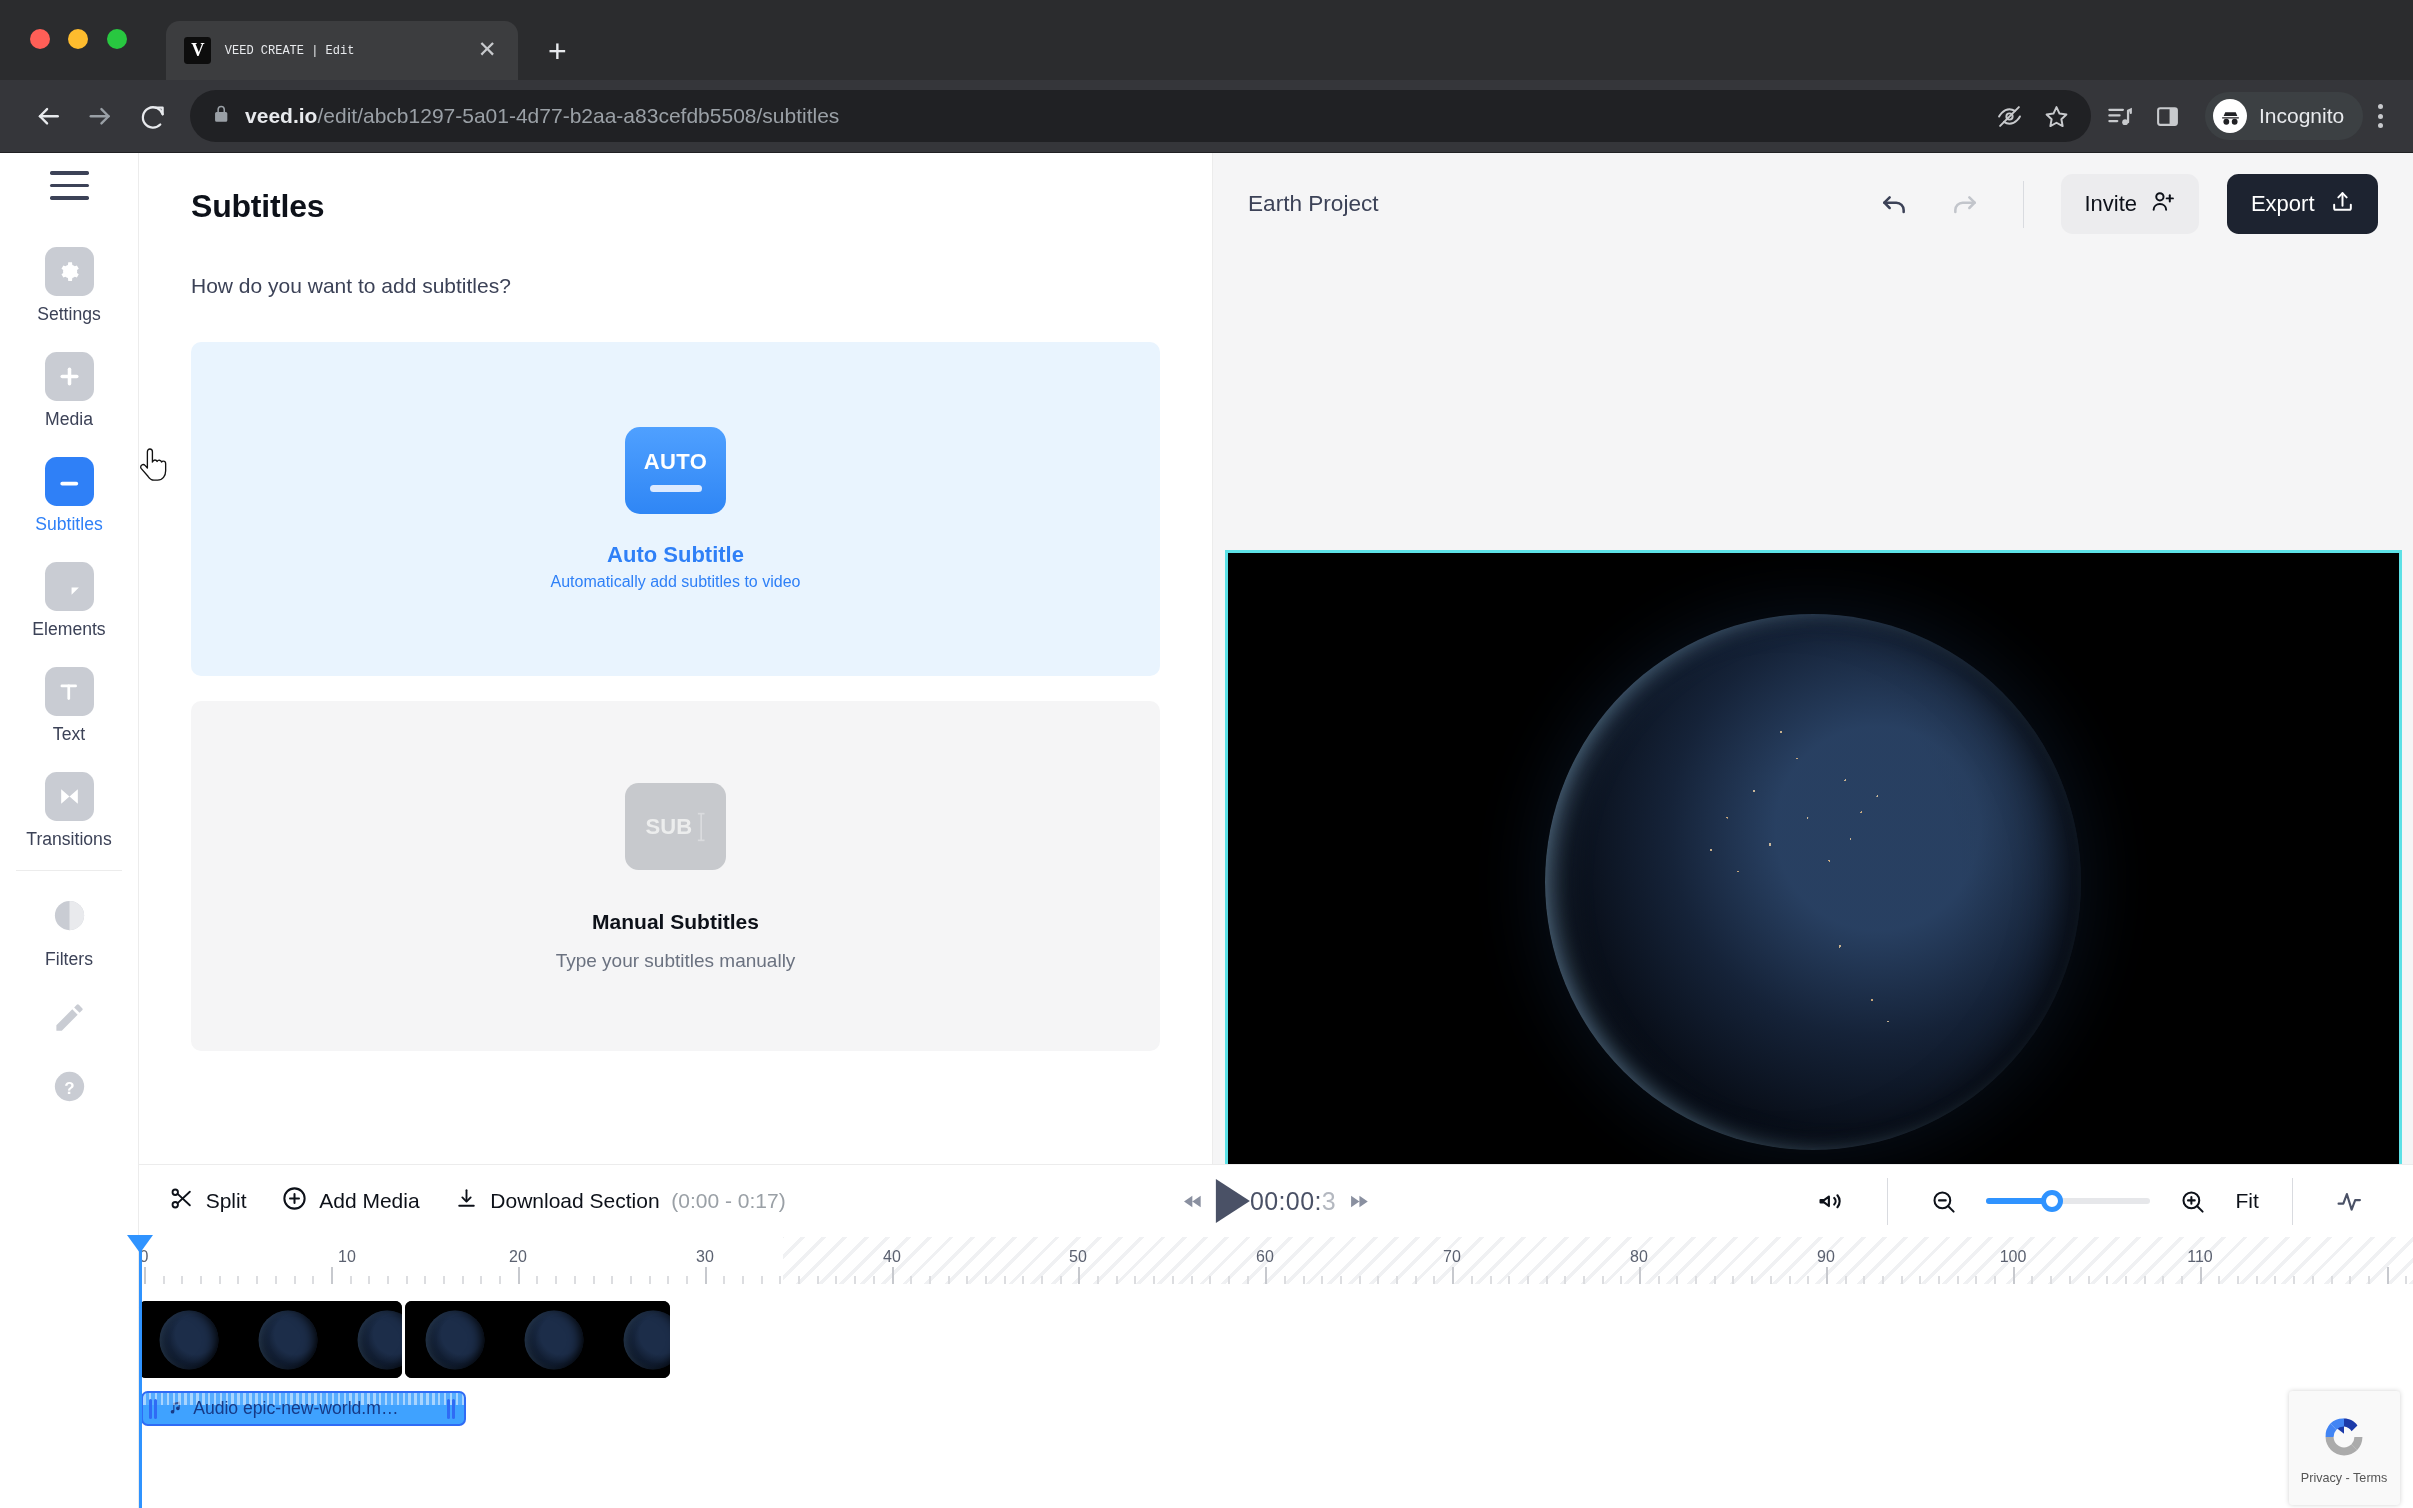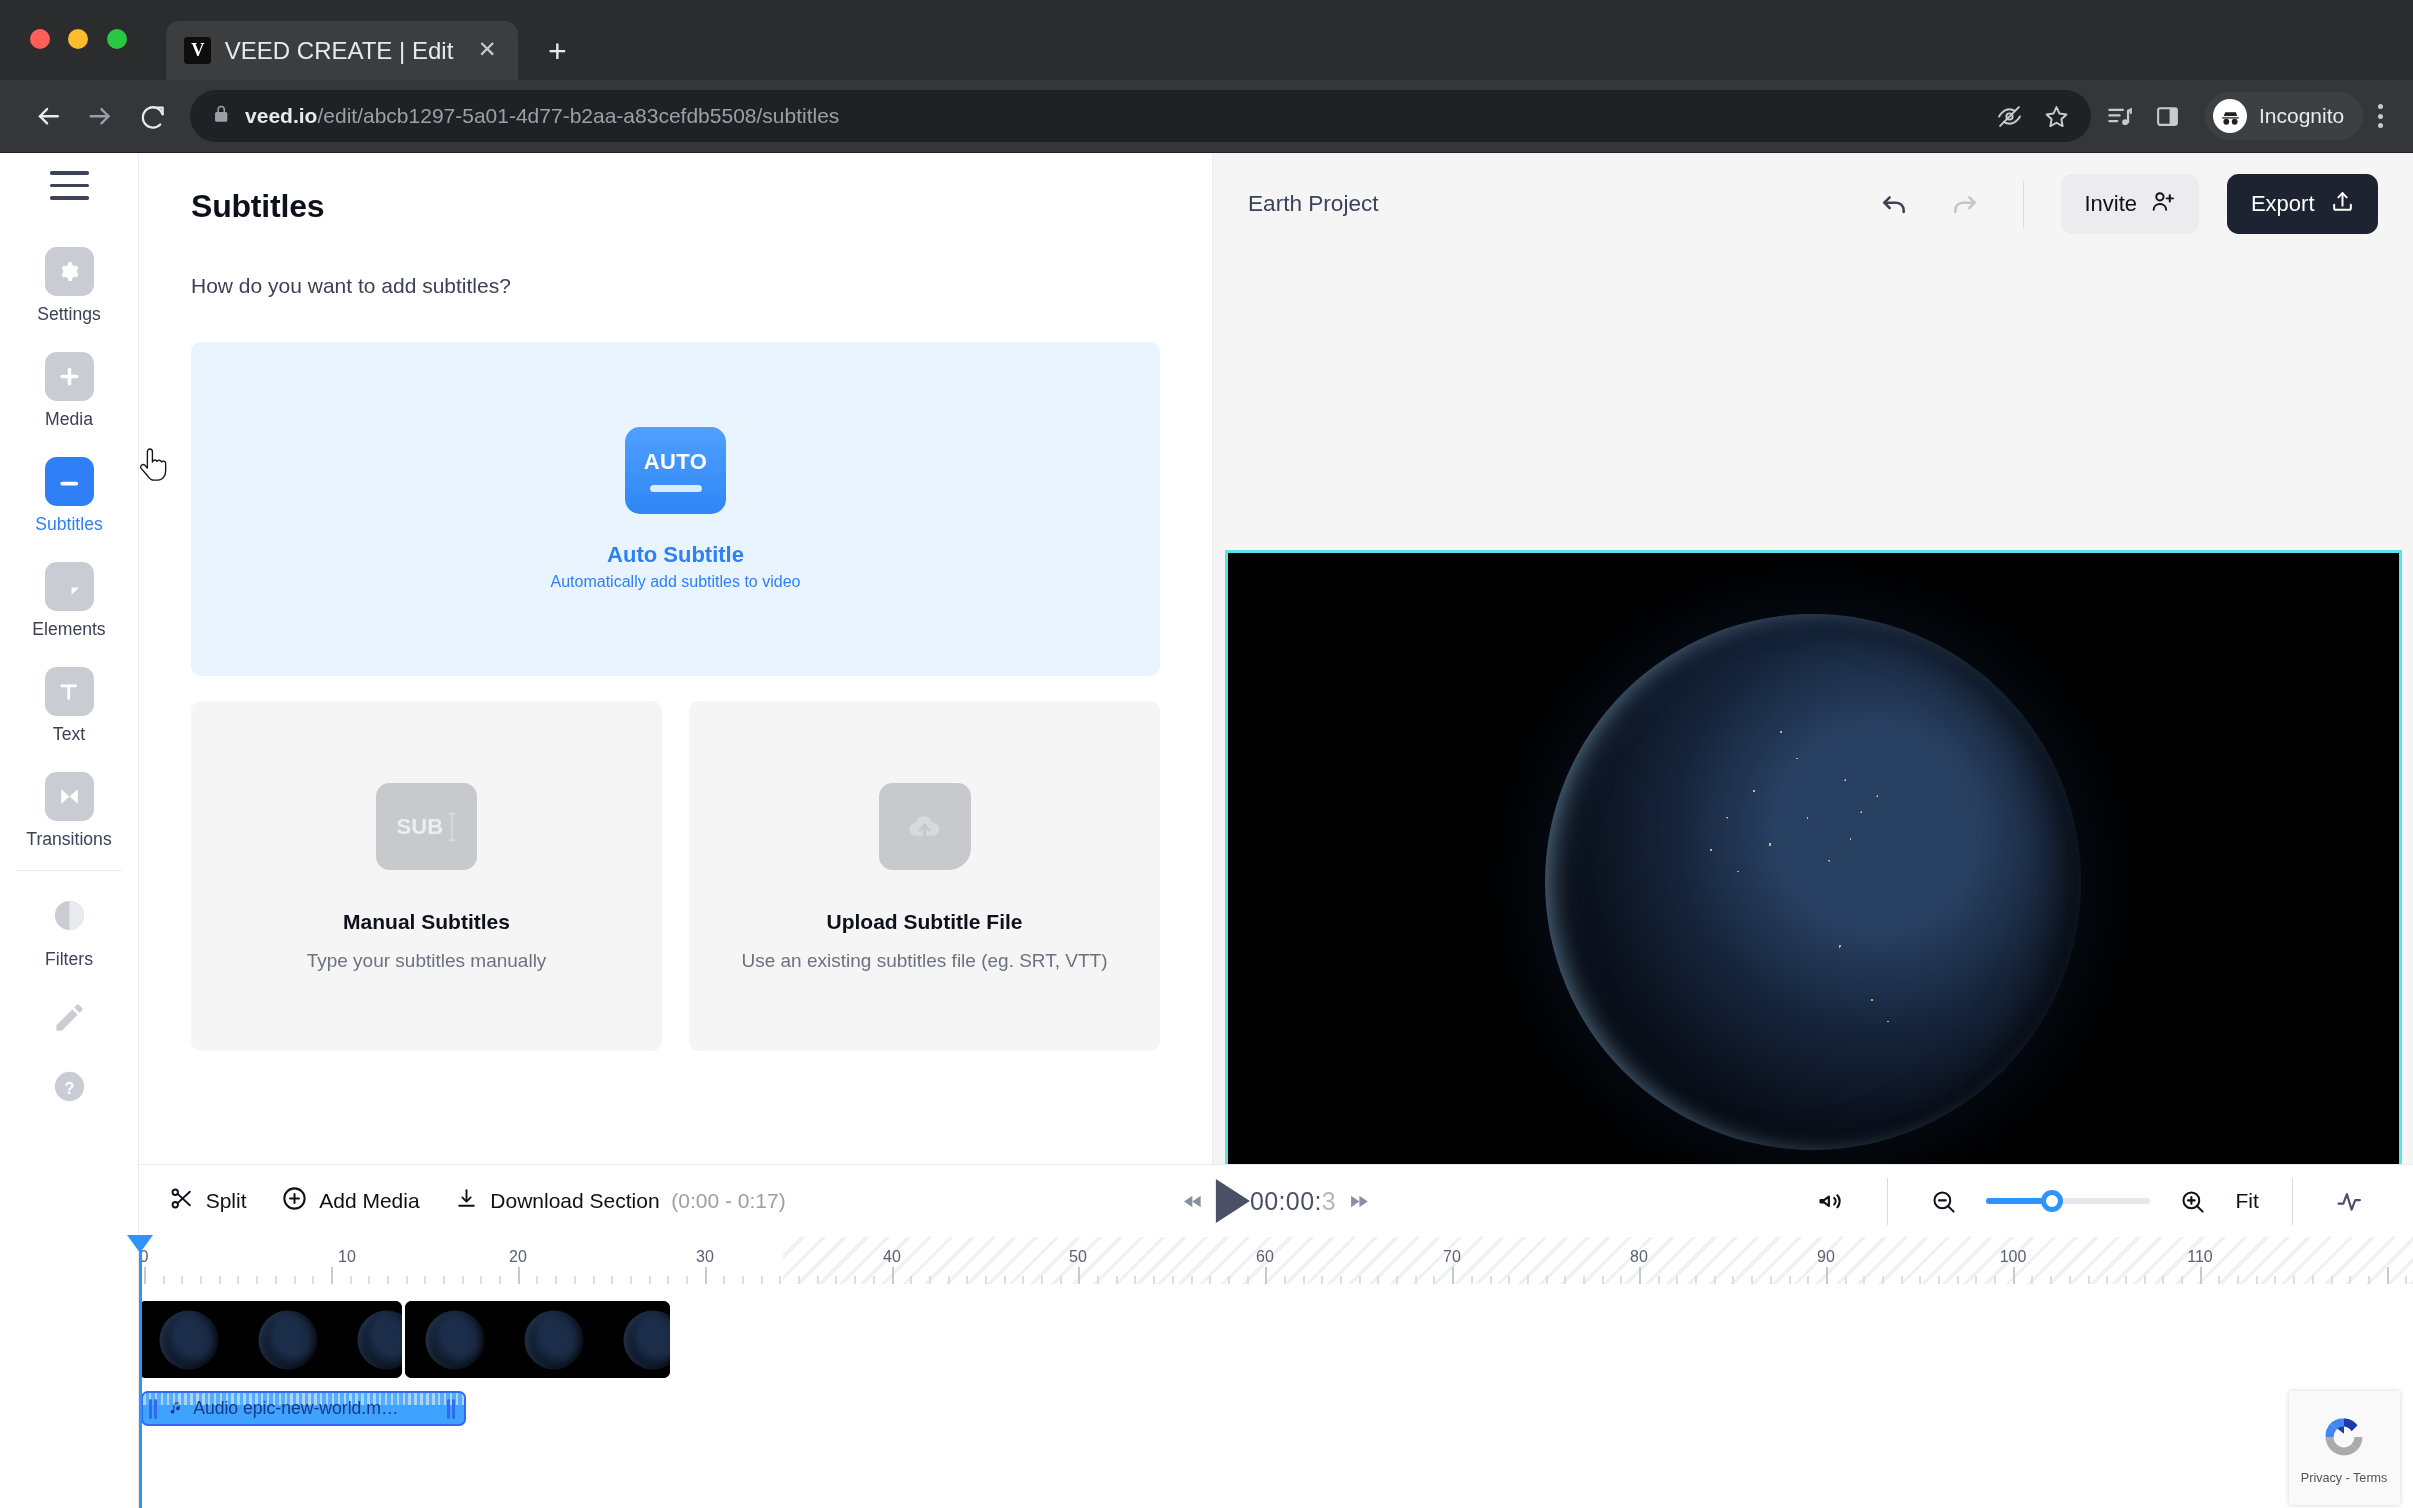--- a/index.html
+++ b/index.html
@@ -27,21 +27,21 @@
     margin-left: 136px; width: 352px; height: 59px;
     background: #3c3d3f; border-radius: 13.4px 13.4px 0 0;
     display: flex; align-items: center; padding: 0 18.4px; gap: 13.4px;
     position: relative;
   }
   .tab-favicon {
     width: 27px; height: 27px; background:#0d0d0d; border-radius: 3.4px;
     color:#fff; font-size: 18.4px; font-weight: 700; line-height: 27px; text-align:center;
     font-family:"Liberation Serif", serif;
   }
-  .tab-title { color: #e8eaed; font-size: 24px; white-space: nowrap; flex: 1; }
+  .tab-title { color: #e8eaed; font-size: 12px; white-space: nowrap; flex: 1; font-family: Liberation Mono, monospace; }
   .tab-close { color:#c8cacd; font-size: 22.6px; line-height: 1; width: 25px; text-align:center; }
   .newtab { color:#e8eaed; font-size: 32px; margin-left: 30px; margin-bottom: 10px; font-weight: 300; }
 
   .toolbar {
     height: 72px; background:#35363a; display:flex; align-items:center;
     padding: 0 22px; gap: 0;
   }
   .nav-btn { width: 52px; height: 52px; display:flex; align-items:center; justify-content:center;
              color:#e8eaed; }
   .nav-btn.disabled { color: #9aa0a6; }
@@ -454,29 +454,20 @@
             <svg width="8.4" height="30" viewBox="0 0 10 36">
                 <rect x="4" y="2" width="2" height="32" fill="#dadbde"></rect>
                 <rect x="1" y="1" width="8" height="2" fill="#dadbde"></rect>
                 <rect x="1" y="33" width="8" height="2" fill="#dadbde"></rect>
               </svg>
           </div>
           <div class="opt-title">Manual Subtitles</div>
           <div class="opt-sub">Type your subtitles manually</div>
         </div>
 
-        <div class="opt-card">
-          <div class="opt-ico-file">
-            <svg width="37" height="37" viewBox="0 0 24 24" fill="#d7d9dc">
-                <path d="M6.5 18a4.2 4.2 0 01-.3-8.4A5.6 5.6 0 0117 9.4a3.7 3.7 0 01.4 8.6H13v-4.4l2 2 1.3-1.3L12 9.9l-4.3 4.4L9 15.6l2-2V18H6.5z"></path>
-              </svg>
-          </div>
-          <div class="opt-title">Upload Subtitle File</div>
-          <div class="opt-sub">Use an existing subtitles file (eg. SRT, VTT)</div>
-        </div>
       </div>
 
       <div class="cursor" style="left:139px;top:295px">
         <svg width="28.5" height="37" viewBox="0 0 34 44">
           <path d="M10 4.5c0-2 1.4-3.4 3-3.4s3 1.4 3 3.4v12.3c.5-1.6 1.6-2.6 3-2.6 1.2 0 2.2.7 2.6 1.8.6-1.1 1.6-1.6 2.7-1.5 1.3.1 2.3 1 2.6 2.1.6-.8 1.5-1.2 2.5-1 1.4.2 2.4 1.5 2.4 3.1v8.4c0 6.2-3.6 11.2-9.6 11.2h-4.3c-3.1 0-5-1.3-7.2-4.6L2.5 24.3c-.9-1.4-.5-3.2.9-4.1 1.2-.8 2.8-.6 3.8.5l2.8 3V4.5z" fill="#fff" stroke="#111" stroke-width="1.6" stroke-linejoin="round"></path>
         </svg>
       </div>
     </div>
 
     <div class="stage">

